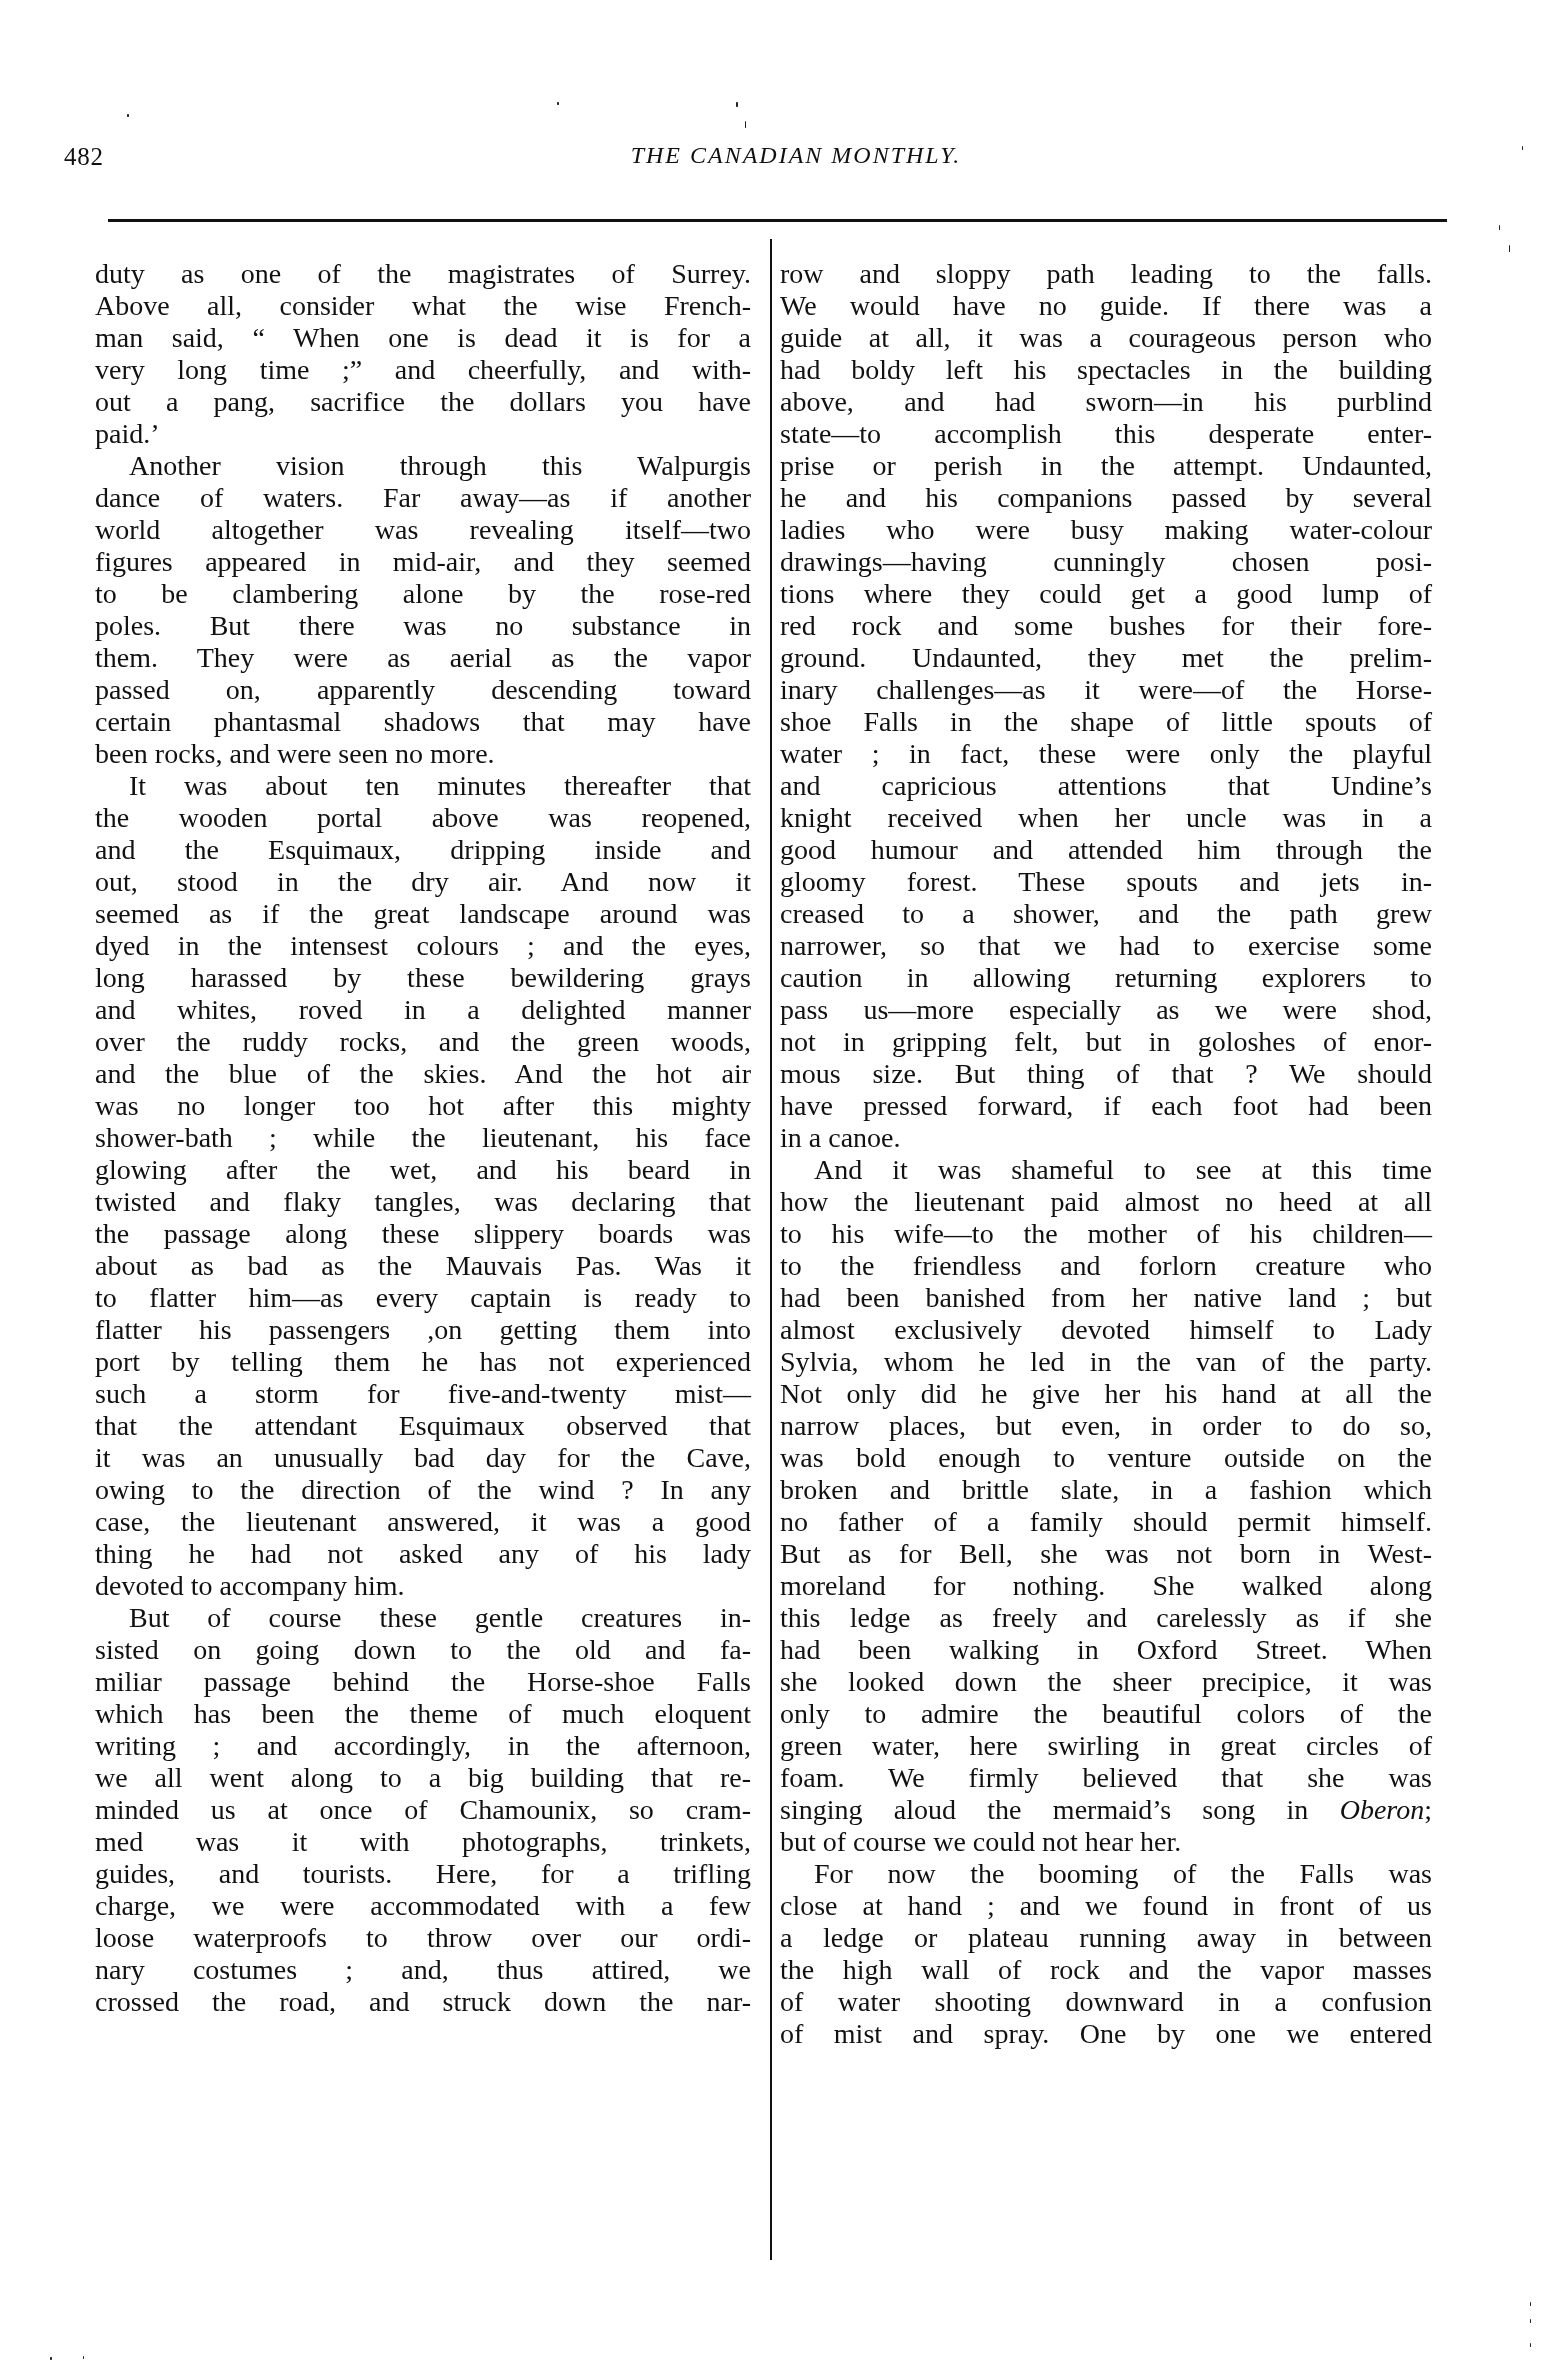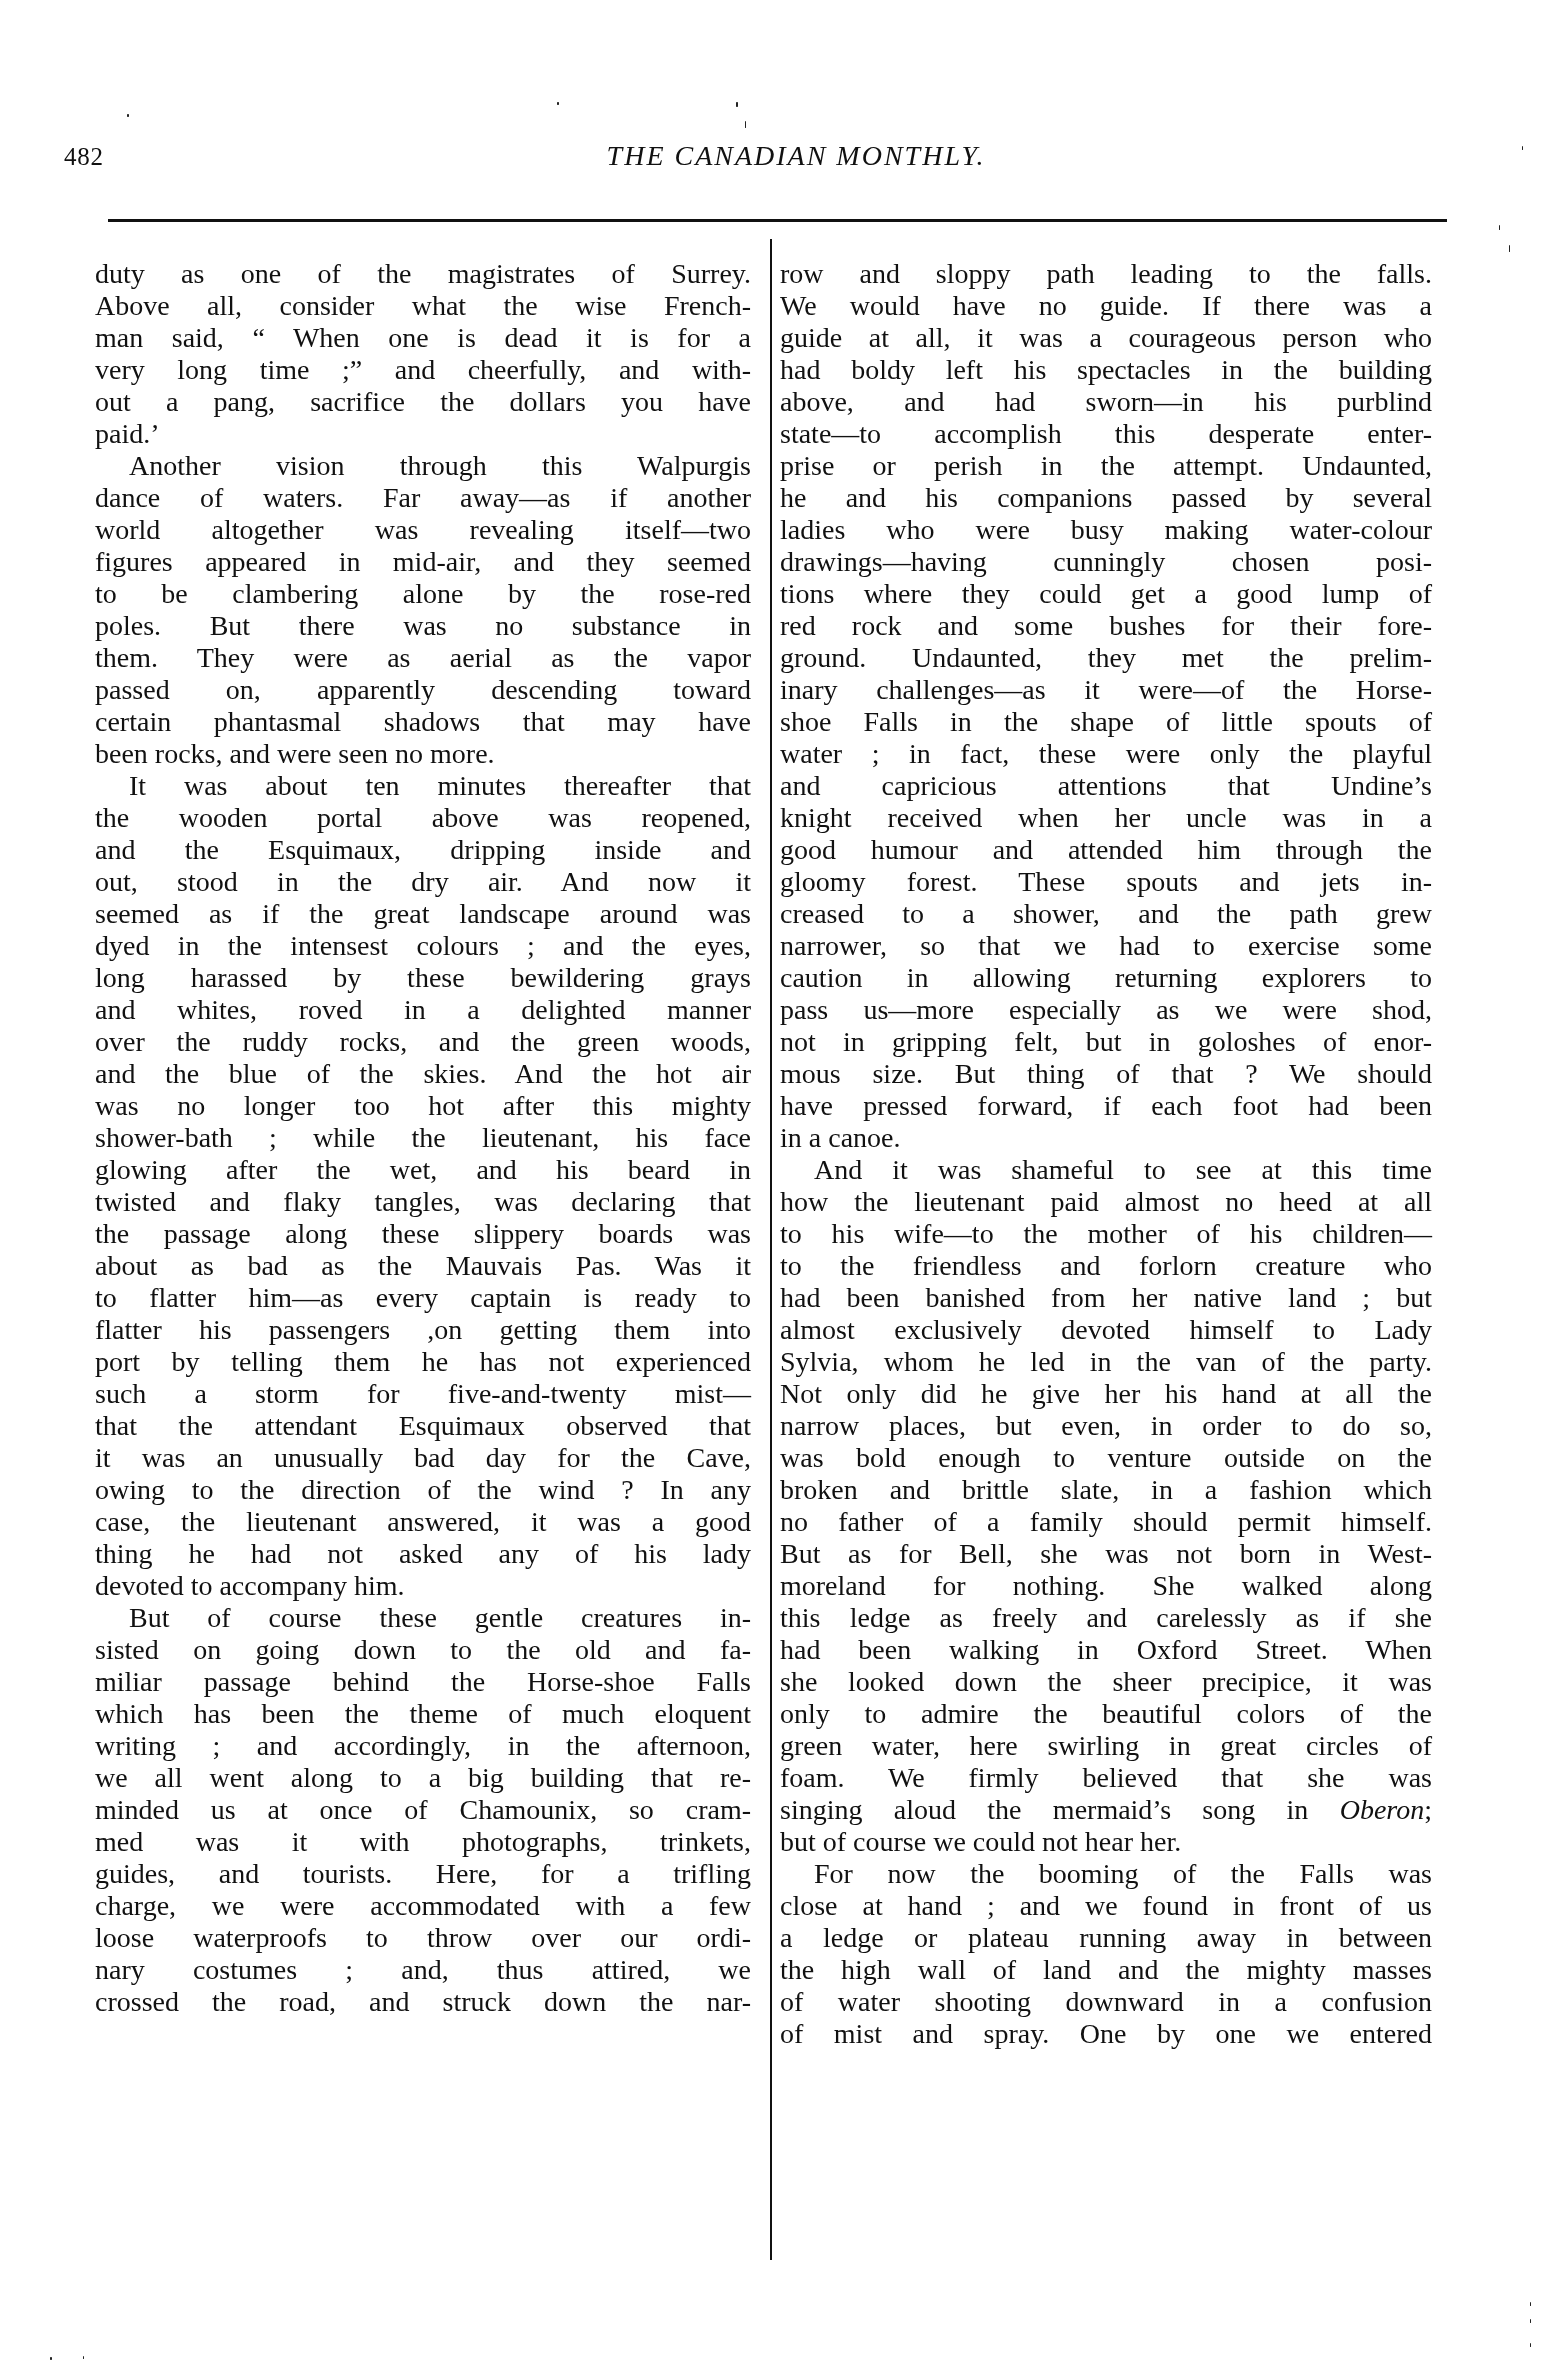--- a/index.html
+++ b/index.html
@@ -22,21 +22,21 @@
       font-size: 25px;
       line-height: 41px;
       letter-spacing: 0.7px;
     }
     .running-title {
       position: absolute;
       left: 0;
       width: 1546px;
       top: 134px;
       text-align: center;
-      font-size: 28px;
+      font-size: 24px;
       line-height: 43px;
       font-style: italic;
       letter-spacing: 2px;
       padding-left: 46px;
       box-sizing: border-box;
     }
     .header-rule {
       position: absolute;
       left: 108px;
       top: 219px;
@@ -194,21 +194,21 @@
     <span class="line">had been walking in Oxford Street. When</span>
     <span class="line">she looked down the sheer precipice, it was</span>
     <span class="line">only to admire the beautiful colors of the</span>
     <span class="line">green water, here swirling in great circles of</span>
     <span class="line">foam. We firmly believed that she was</span>
     <span class="line">singing aloud the mermaid’s song in <em>Oberon</em>;</span>
     <span class="line last">but of course we could not hear her.</span>
     <span class="line indent">For now the booming of the Falls was</span>
     <span class="line">close at hand ; and we found in front of us</span>
     <span class="line">a ledge or plateau running away in between</span>
-    <span class="line">the high wall of land and the mighty masses</span>
+    <span class="line">the high wall of rock and the vapor masses</span>
     <span class="line">of water shooting downward in a confusion</span>
     <span class="line">of mist and spray. One by one we entered</span>
   </div>
 
 <div class="speck" style="left:127px;top:114px;width:2px;height:3.4px;"></div>
 <div class="speck" style="left:557px;top:102px;width:2px;height:3.4px;"></div>
 <div class="speck" style="left:736px;top:102px;width:2px;height:5.4px;"></div>
 <div class="speck" style="left:745px;top:121px;width:1.4px;height:6.8px;"></div>
 <div class="speck" style="left:1522px;top:146px;width:1.4px;height:4.1px;"></div>
 <div class="speck" style="left:1499px;top:225px;width:1.4px;height:5.4px;"></div>

